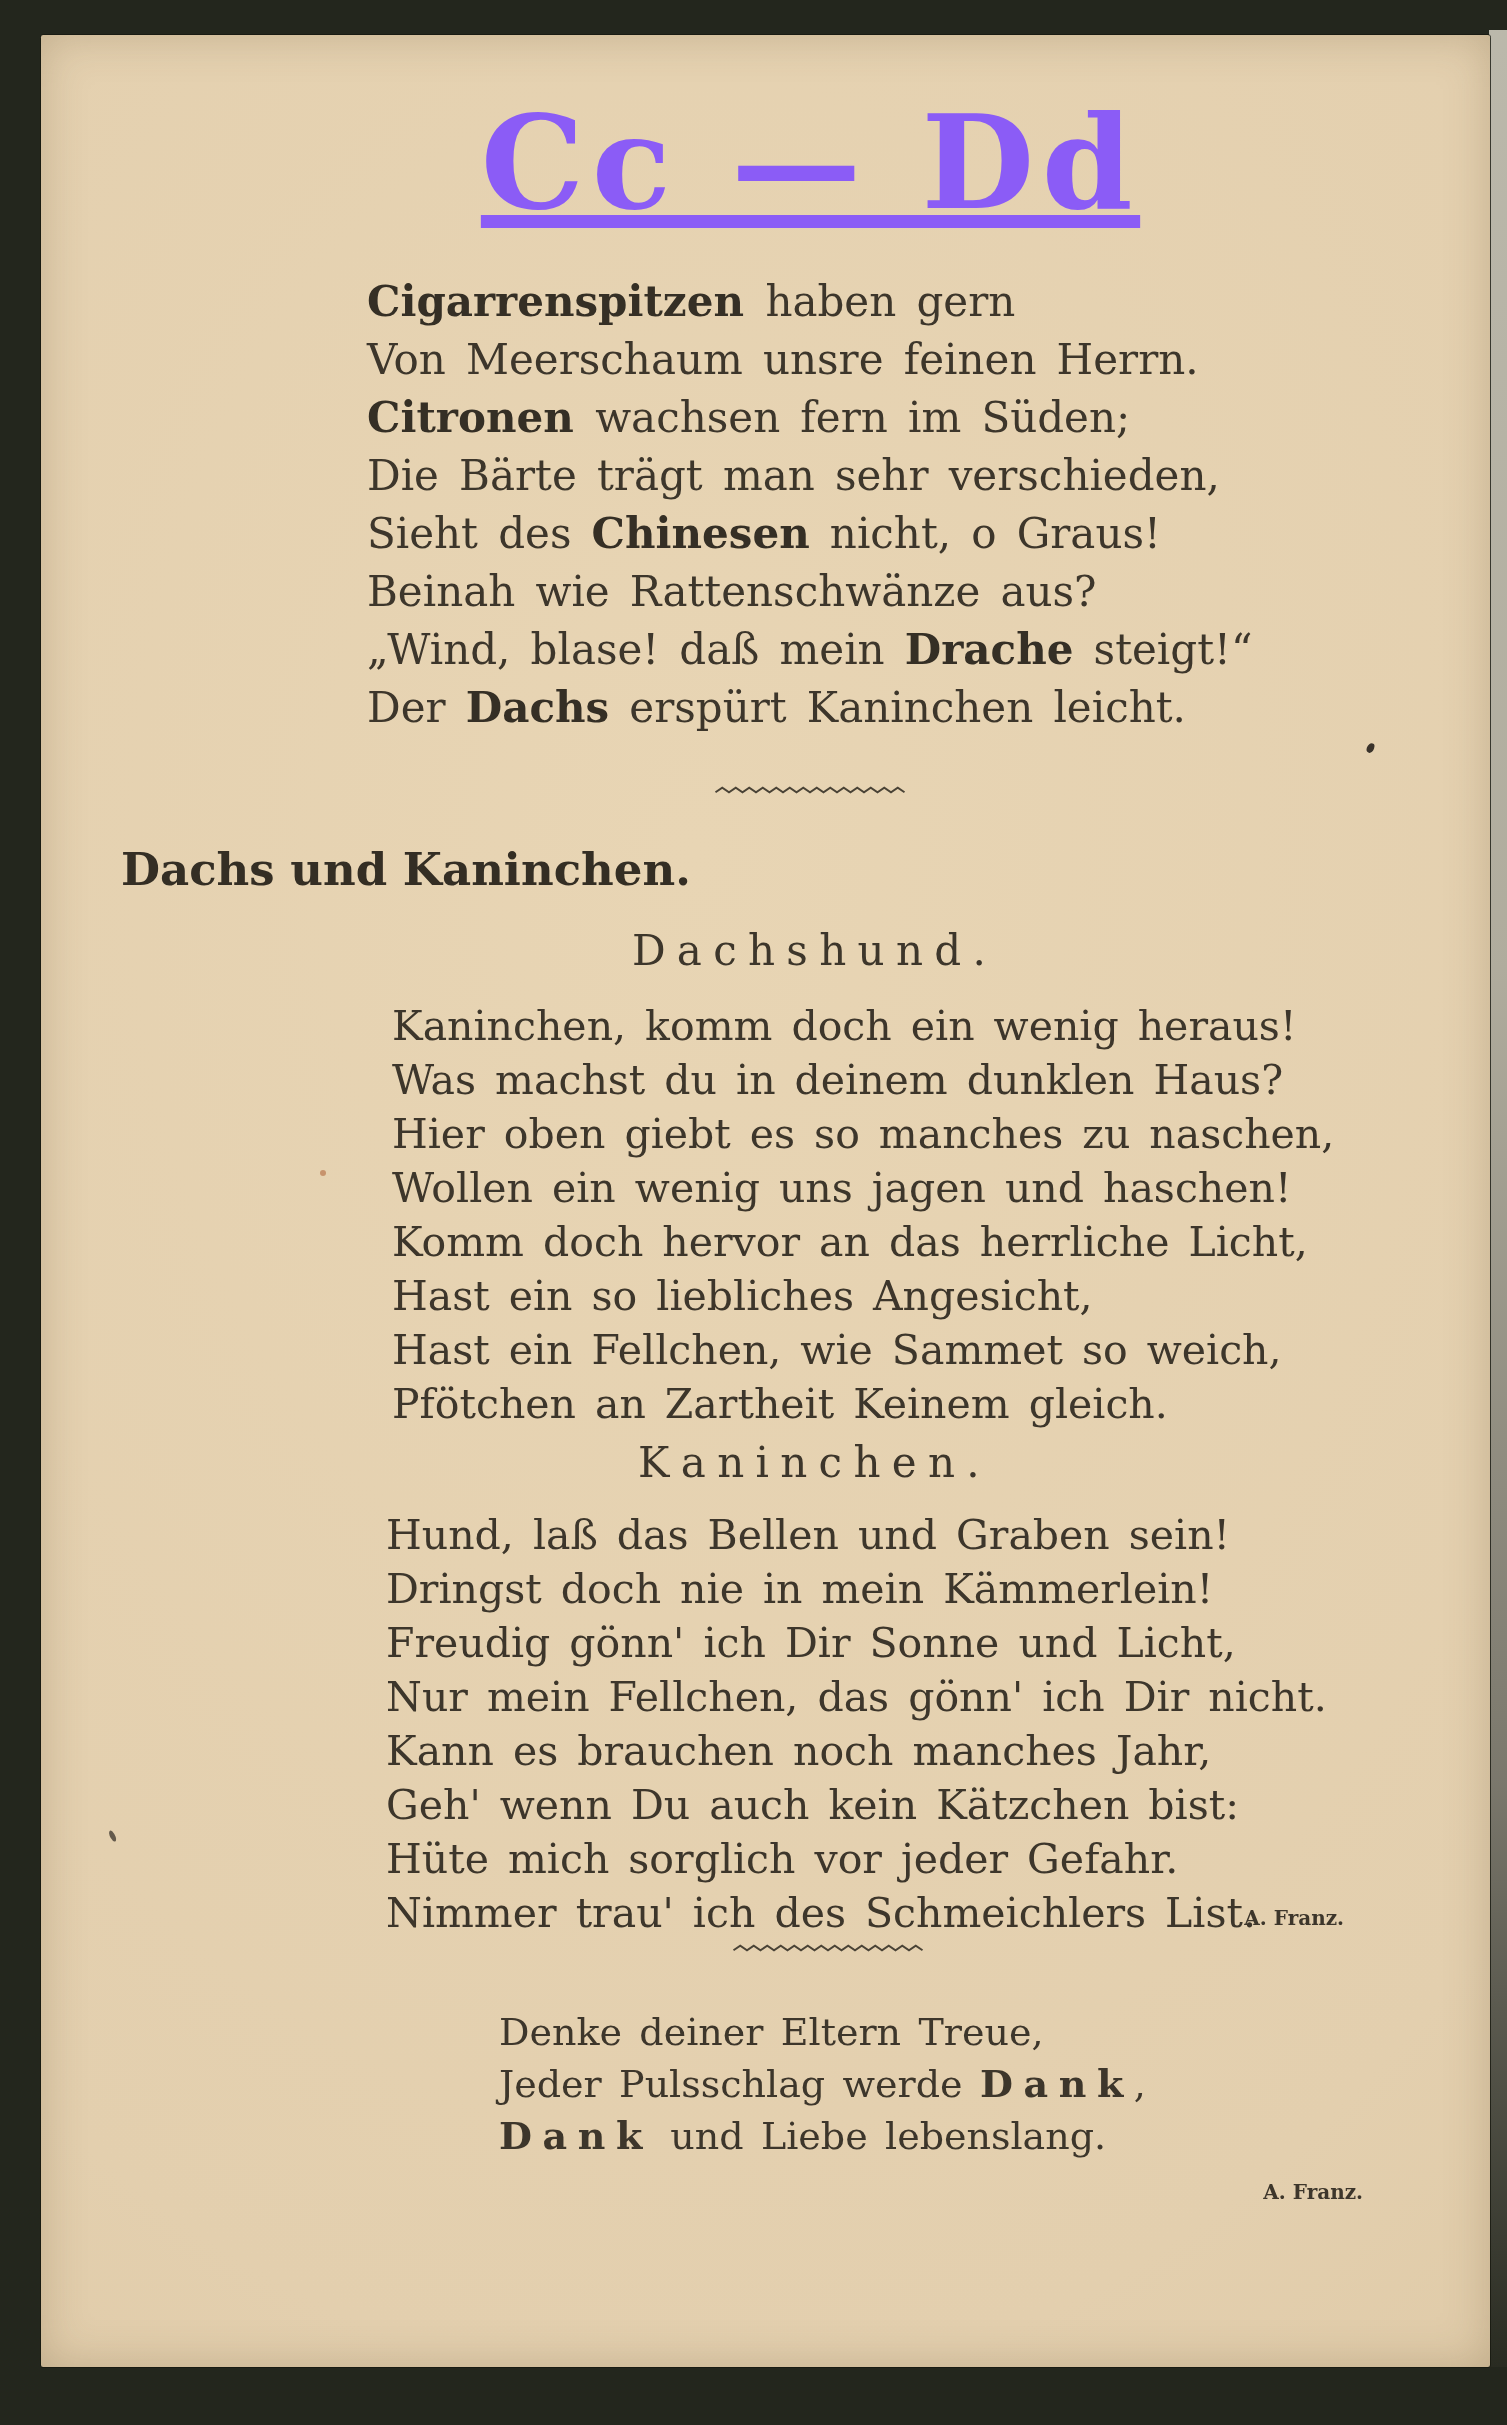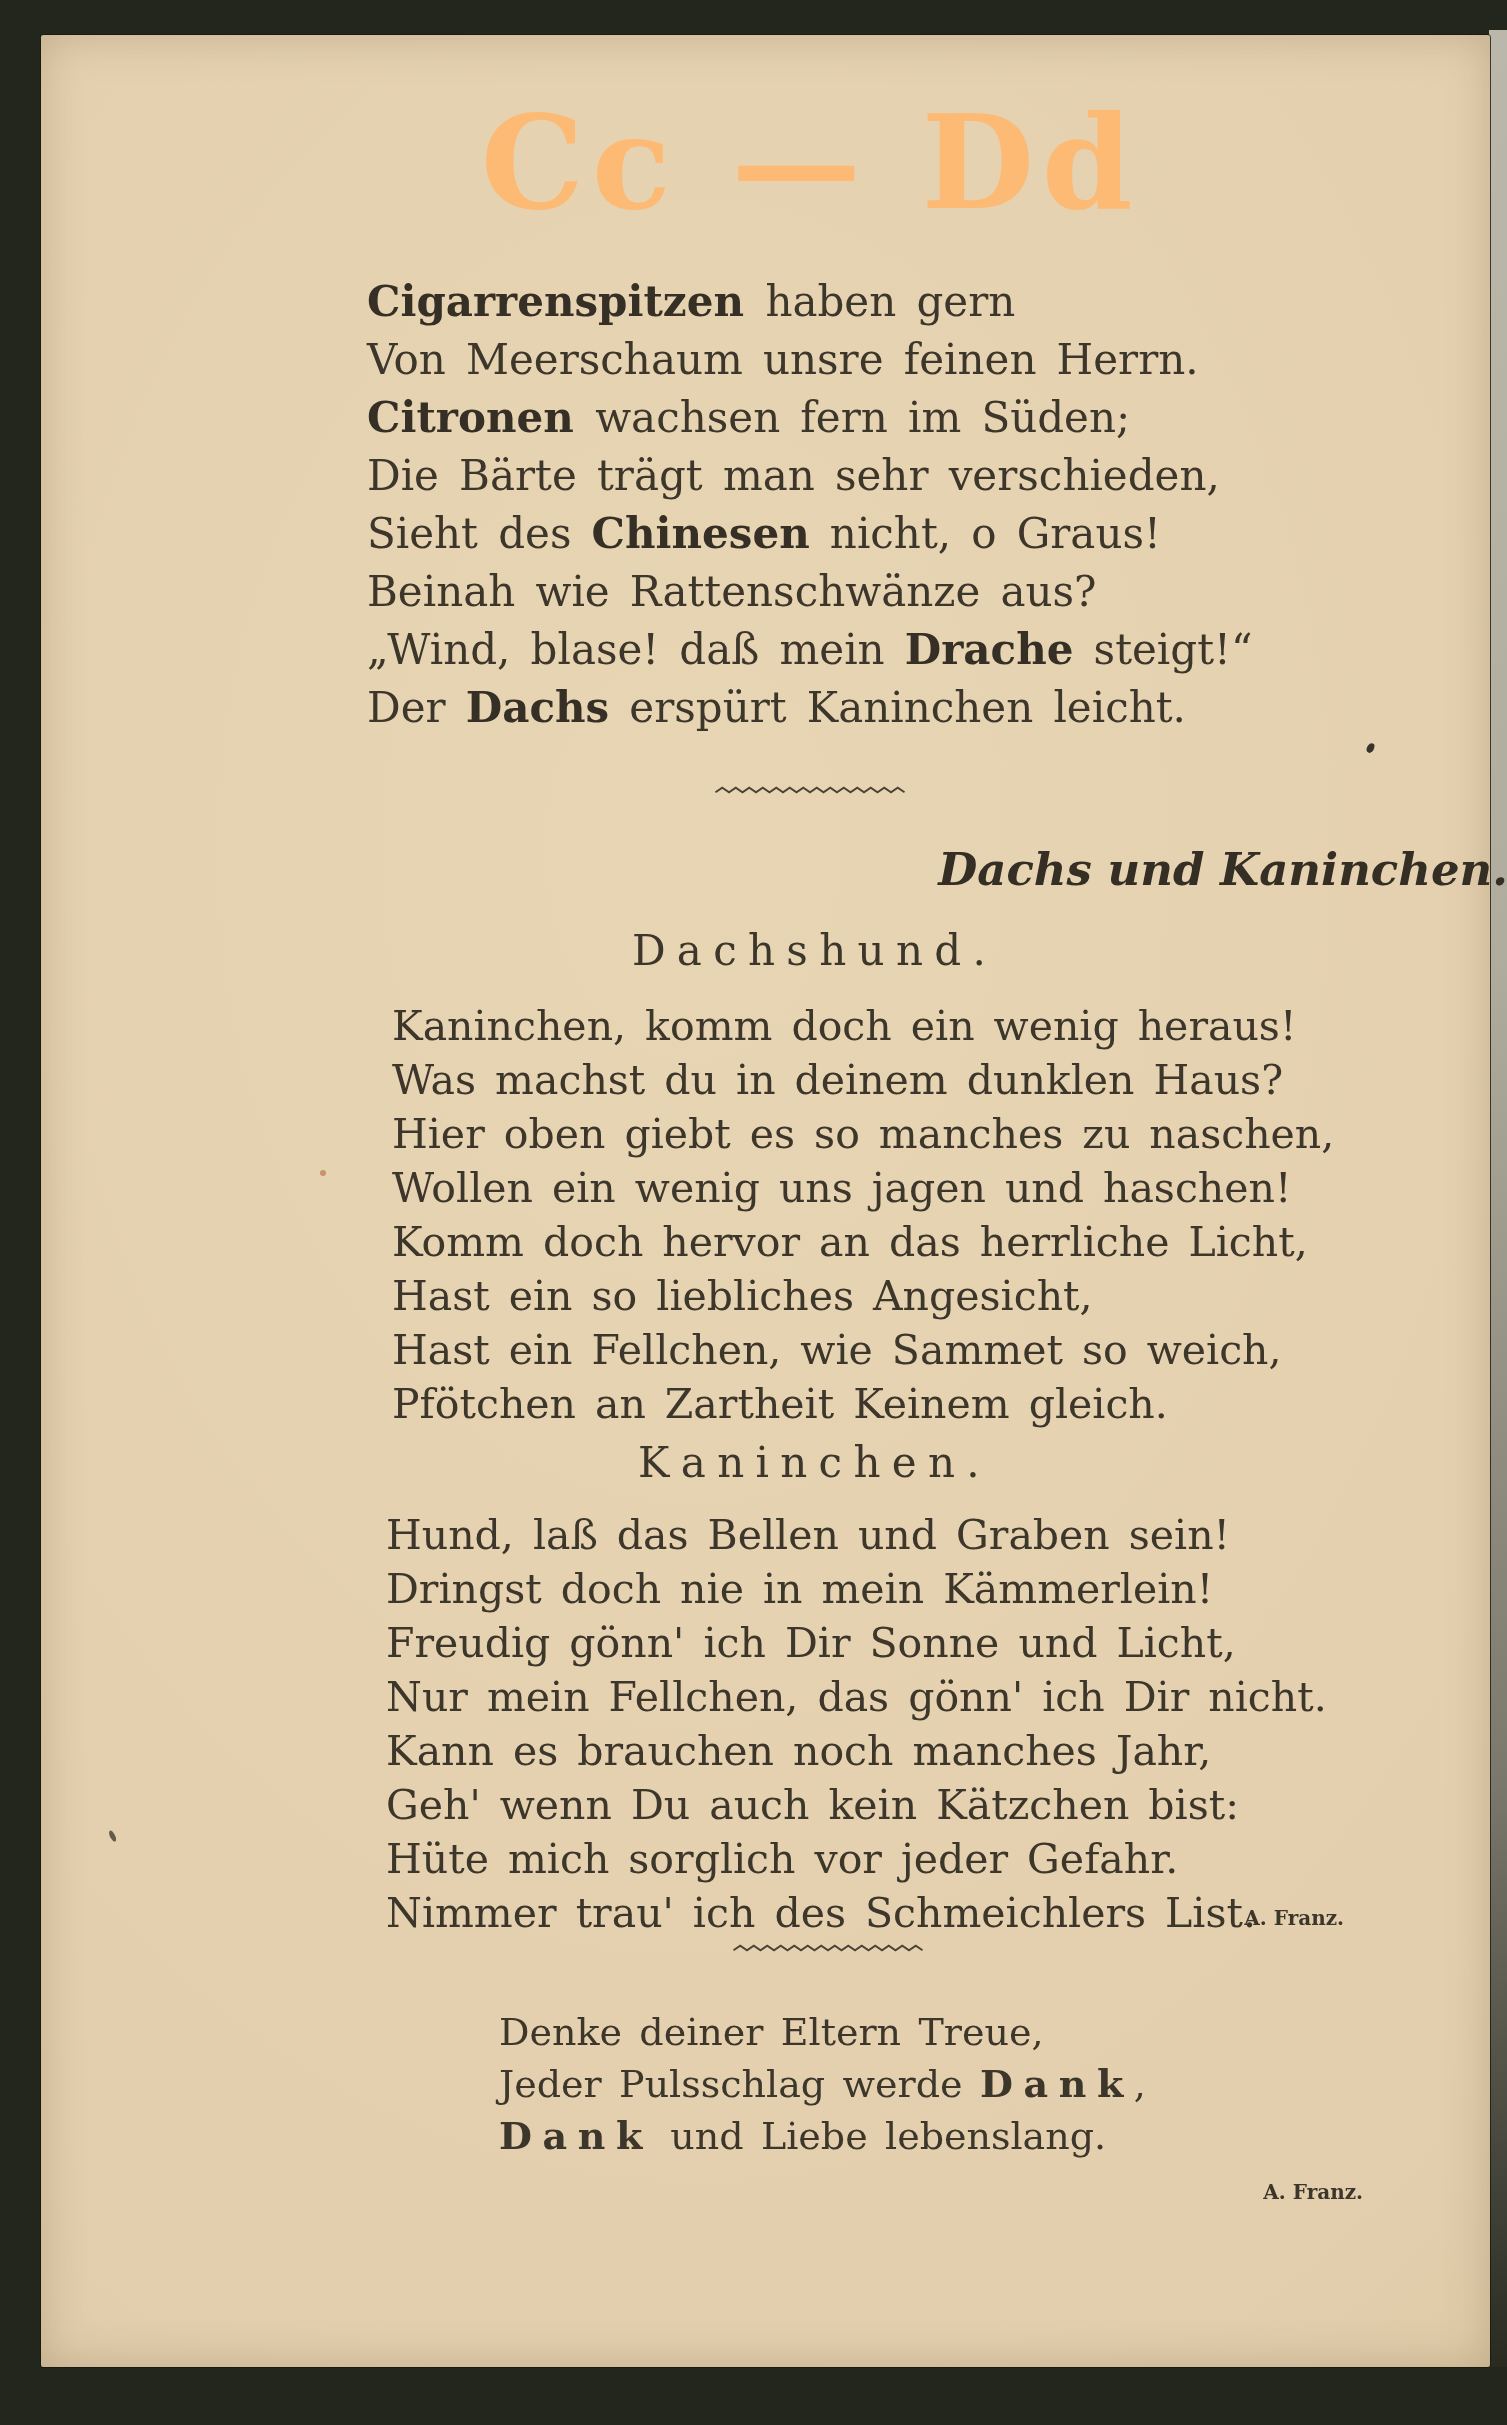--- a/index.html
+++ b/index.html
@@ -26,36 +26,37 @@
   }
   .ink{color:#3d362b;}
   .header-title{
     position:absolute;
     left:0;right:0;top:98px;
     margin-left:113px;
     text-align:center;
     font-size:130px;
     font-weight:bold;
     letter-spacing:7.5px;
-    color:#fdba74;
+    color:#8b5cf6;
     line-height:1;
+    text-decoration:underline;
   }
   .poem{position:absolute;white-space:nowrap;}
   .poem .line span.b{font-weight:bold;color:#352f25;}
   .poem .line span.sp{letter-spacing:10.6px;font-weight:bold;}
   .intro-poem{
     left:367px;top:273px;
     font-size:42px;line-height:58px;
     word-spacing:6.8px;
   }
   .divider{position:absolute;}
   .fable-title{
     position:absolute;left:0;right:0;top:843px;
-    margin-left:121px;text-align:right;
-    font-size:45px;font-weight:bold;color:#342e24;font-style:italic;
+    margin-left:121px;text-align:left;
+    font-size:45px;font-weight:bold;color:#342e24;
   }
   .speaker{
     position:absolute;left:0;right:0;
     margin-left:121px;text-align:center;
     font-size:42px;letter-spacing:11.3px;color:#3d362b;
   }
   .speaker-1{top:926px;}
   .speaker-2{top:1438px;}
   .dachshund-poem{
     left:392px;top:999px;

